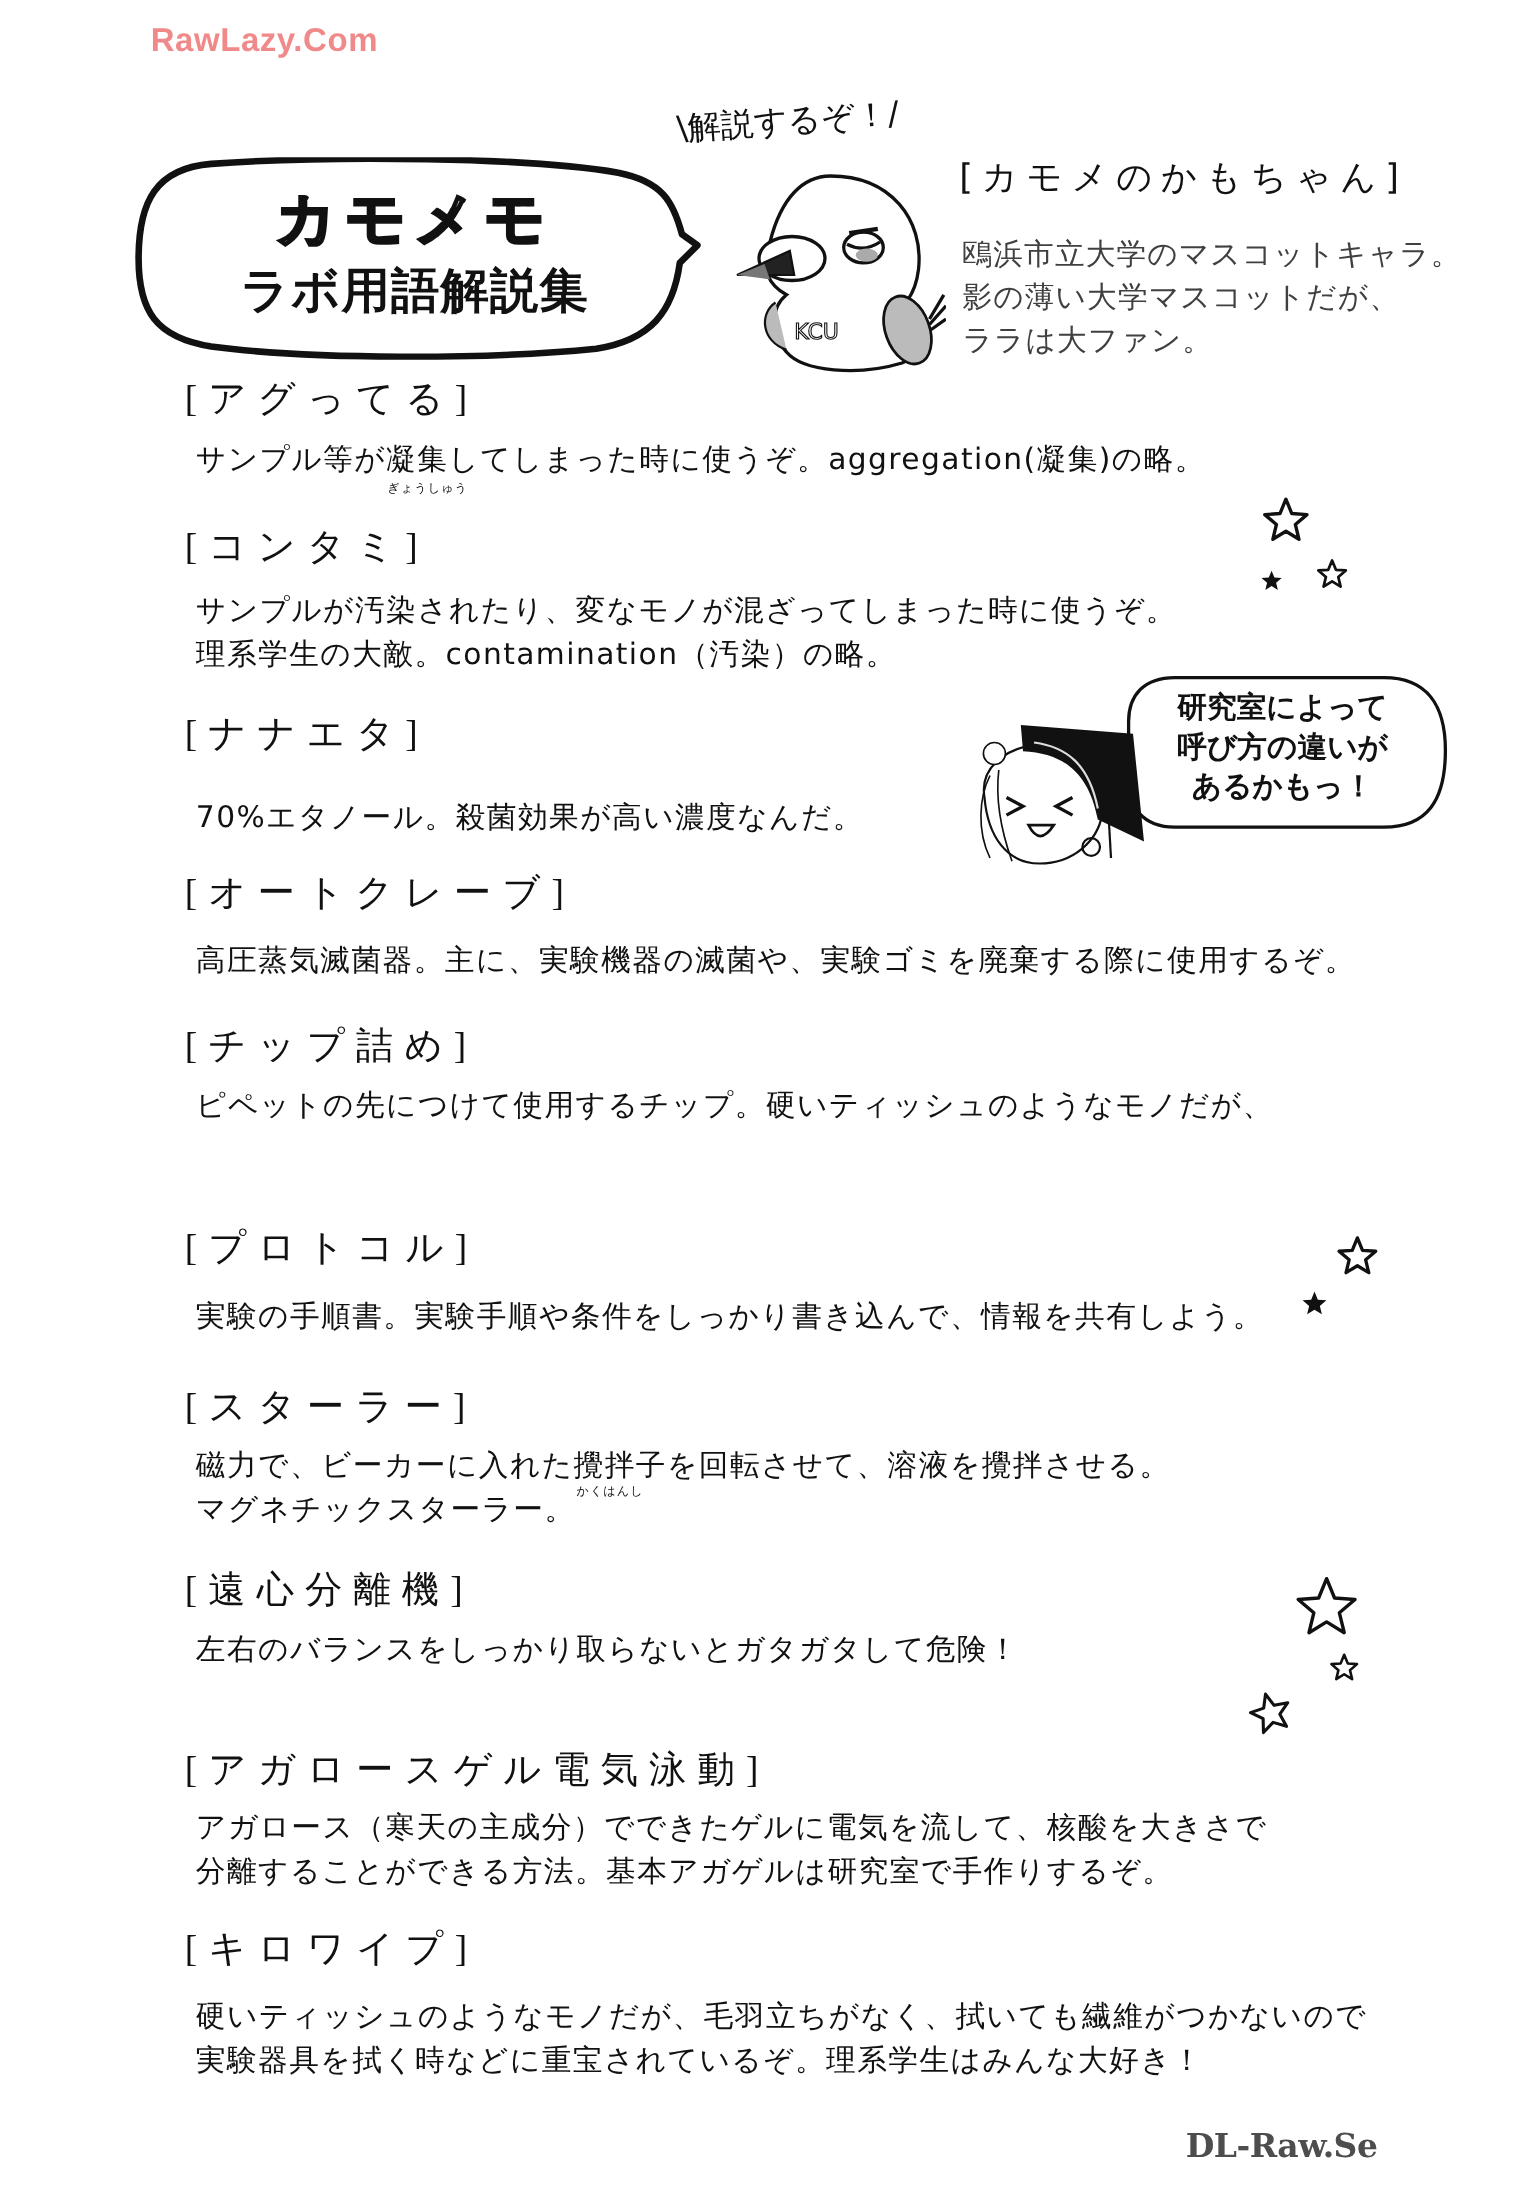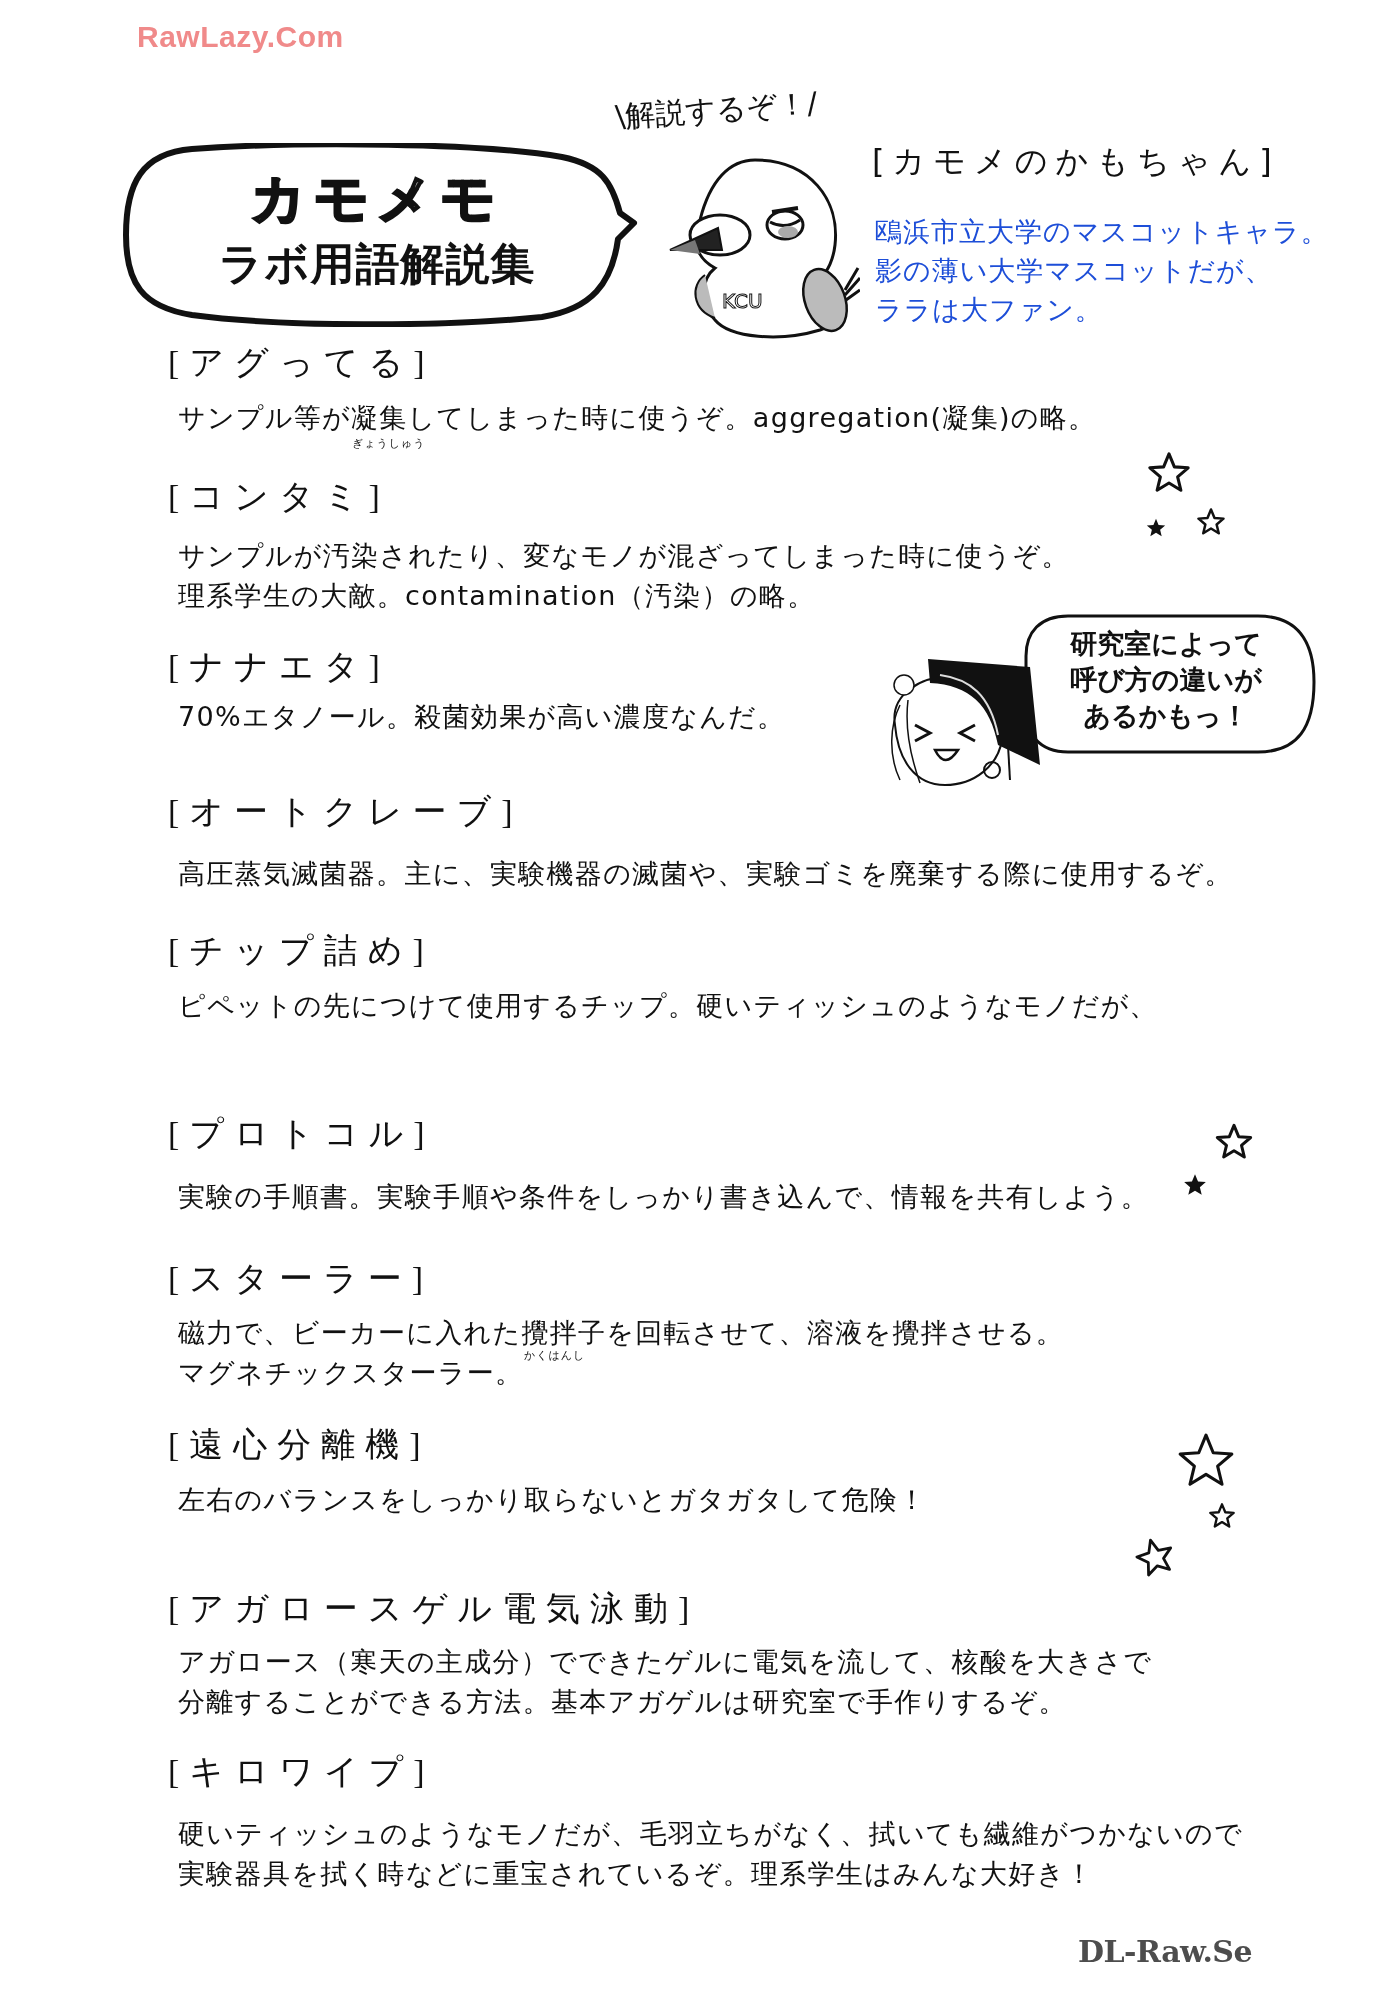--- a/index.html
+++ b/index.html
@@ -19,21 +19,21 @@
   .title-main .dotted { color:#fff; background:radial-gradient(circle, #111 30%, transparent 32%) 0 0/9px 9px;
                 -webkit-background-clip:text; background-clip:text; color:transparent; }
   .title-sub { position:absolute; left:0; width:510px; top:92px; text-align:center;
                font-size:44px; font-weight:900; color:#111; letter-spacing:1px; }
   
   .mascot-shout { left:615px; top:90px; font-size:30px; transform:rotate(-4deg); color:#111;
                   font-family:"DejaVu Sans", sans-serif; }
   .mascot { left:660px; top:150px; }
   
   .kamo-head { left:872px; top:140px; font-size:32px; letter-spacing:8px; color:#111; }
-  .kamo-body { left:875px; top:212px; font-size:27px; line-height:39px; color:#1d4ed8; letter-spacing:1px; }
+  .kamo-body { left:875px; top:212px; font-size:27px; line-height:39px; color:#404040; letter-spacing:1px; }
   .kamo-body div { white-space:nowrap; }
   
   .entry-head { left:168px; font-size:34px; letter-spacing:10px; color:#111; white-space:nowrap;
                 font-family:Liberation Serif, serif; }
   .entry-body { left:178px; font-size:27px; line-height:40px; color:#111; white-space:nowrap; letter-spacing:1.3px; }
   .ruby { position:absolute; font-size:11px; letter-spacing:1px; color:#111;margin-top:44px; }
   
   .girl-bubble { left:1022px; top:612px; width:288px; height:142px; }
   .girl-bubble svg { position:absolute; left:-14px; top:0; }
   .girl-text { position:absolute; left:0; top:14px; width:288px; text-align:center; font-size:27px;
@@ -125,21 +125,21 @@
   <div>サンプル等が凝集してしまった時に使うぞ。aggregation(凝集)の略。</div>
 </div>
 
 <div class="abs entry-head" style="top:474px">[コンタミ]</div>
 <div class="abs entry-body" style="top:536px">
   <div>サンプルが汚染されたり、変なモノが混ざってしまった時に使うぞ。</div>
   <div>理系学生の大敵。contamination（汚染）の略。</div>
 </div>
 
 <div class="abs entry-head" style="top:644px">[ナナエタ]</div>
-<div class="abs entry-body" style="top:697px">
+<div class="abs entry-body" style="top:724px">
   <div>70%エタノール。殺菌効果が高い濃度なんだ。</div>
 </div>
 
 <div class="abs entry-head" style="top:789px">[オートクレーブ]</div>
 <div class="abs entry-body" style="top:854px">
   <div>高圧蒸気滅菌器。主に、実験機器の滅菌や、実験ゴミを廃棄する際に使用するぞ。</div>
 </div>
 
 <div class="abs entry-head" style="top:928px">[チップ詰め]</div>
 <div class="abs entry-body" style="top:986px">

